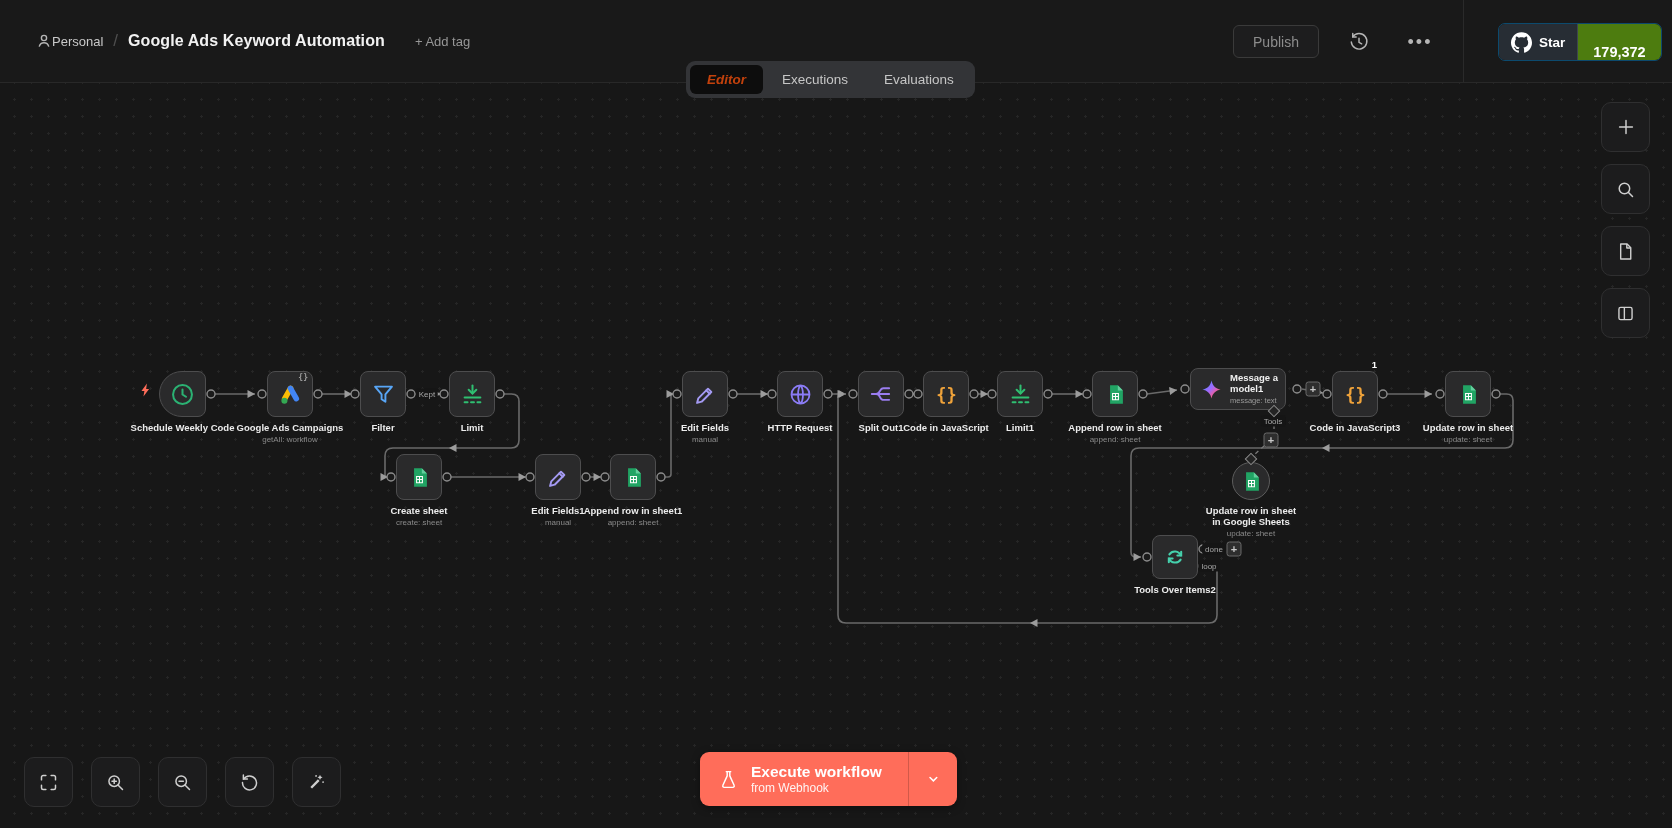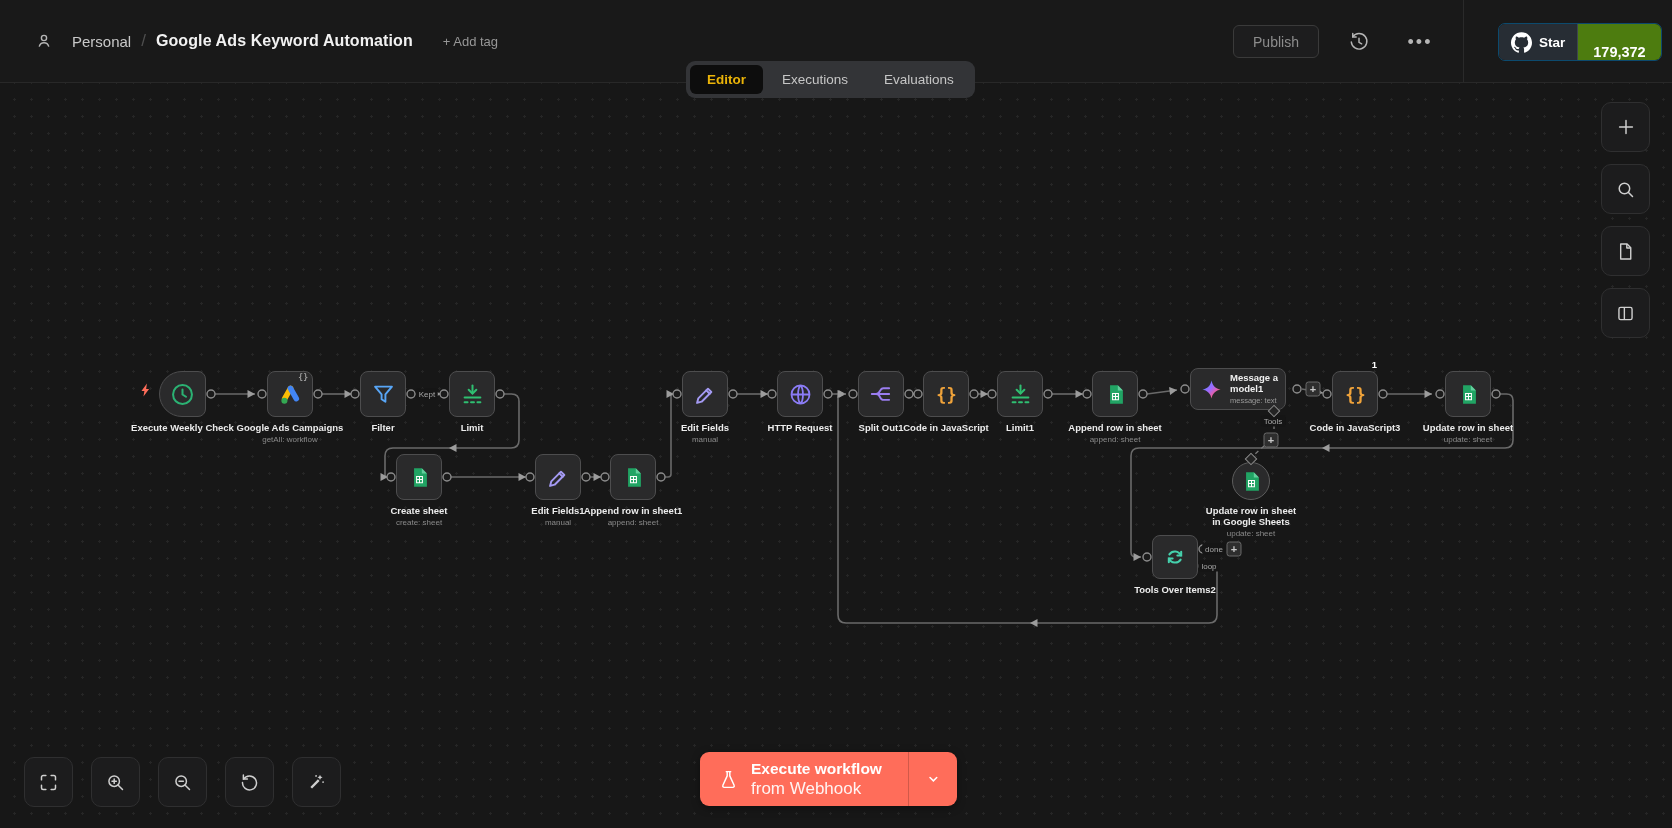--- a/index.html
+++ b/index.html
@@ -7,52 +7,52 @@
        font-family:"Liberation Sans","DejaVu Sans",sans-serif;
        -webkit-font-smoothing:antialiased;color:#e8e8e8;}
   
   #canvas{position:absolute;inset:0;background-color:#171717;
           background-image:radial-gradient(circle,#262626 1.1px,transparent 1.35px);
           background-size:17px 17px;background-position:6px 6px;}
   
   #topbar{position:absolute;left:0;top:0;width:1672px;height:82px;background:#191919;
           border-bottom:1px solid #282828;z-index:5;}
   .tb-left{position:absolute;left:36px;top:0;height:82px;display:flex;align-items:center;gap:10px;}
-  .proj{font-size:15px;color:#c9c9c9;display:flex;align-items:center;gap:20px;}
+  .proj{font-size:13px;color:#c9c9c9;display:flex;align-items:center;gap:0;}
   .slash{color:#4f4f4f;font-size:17px;}
   .wf-title{font-size:16px;font-weight:700;color:#f2f2f2;letter-spacing:.1px;}
   .addtag{font-size:13px;color:#979797;margin-left:14px;cursor:pointer;background:none;border:none;font-family:inherit;}
   .btn-publish{position:absolute;left:1233px;top:25px;width:86px;height:33px;background:#1d1d1e;
           border:1px solid #3a3a3a;border-radius:6px;color:#8d8d8d;font-size:14px;font-family:inherit;}
   .iconbtn{position:absolute;top:27px;width:32px;height:30px;background:none;border:none;color:#b5b5b5;
           display:flex;align-items:center;justify-content:center;cursor:pointer;}
   #hist{left:1343px;} #dots{left:1404px;font-size:18px;letter-spacing:2px;color:#b5b5b5;}
   .hsep{position:absolute;left:1463px;top:0;width:1px;height:82px;background:#2a2a2a;}
   .gh{position:absolute;left:1488px;top:23px;height:36px;display:flex;border:1px solid #0c4a6e;
       border-radius:7px;overflow:hidden;cursor:pointer;margin-left:10px;}
   .gh-left{display:flex;align-items:center;gap:7px;padding:0 12px;background:#272d34;}
   .gh-right{display:flex;align-items:flex-end;padding:0 15px;background:#4d7c0f;border-left:1px solid #3e464e;}
   .gh-star{font-size:13.5px;font-weight:700;color:#fff;}
   .gh-count{font-size:14.5px;font-weight:700;color:#fff;}
   
   #tabs{position:absolute;left:686px;top:61px;z-index:6;background:#333437;border-radius:9px;
         padding:4px;display:flex;gap:2px;}
   .tab{padding:7px 17px;font-size:13.5px;color:#c6c6c6;border-radius:6px;background:none;border:none;
        font-family:inherit;cursor:pointer;}
-  .tab.active{background:#0d0d0d;color:#eab308;font-weight:700;}
+  .tab.active{background:#0d0d0d;color:#c2410c;font-weight:700;font-style:italic;}
   
   .sqbtn{position:absolute;width:49px;height:50px;background:#1c1c1d;border:1px solid #2f2f30;
          border-radius:10px;display:flex;align-items:center;justify-content:center;color:#cfcfcf;cursor:pointer;}
   
   #exec{position:absolute;left:700px;top:752px;height:54px;display:flex;border-radius:9px;overflow:hidden;
         cursor:pointer;box-shadow:0 2px 8px rgba(0,0,0,.4);}
   .exec-main{background:var(--accent,#ff6d5a);display:flex;align-items:center;gap:12px;padding:0 26px 0 18px;}
   .exec-txt{display:flex;flex-direction:column;line-height:1.25;text-align:left;}
   .exec-title{font-size:15.5px;font-weight:700;color:#fff;}
-  .exec-sub{font-size:17px;color:rgba(255,255,255,.92);}
+  .exec-sub{font-size:12px;color:rgba(255,255,255,.92);}
   .exec-chev{width:48px;background:var(--accent,#ff6d5a);border-left:1px solid rgba(0,0,0,.18);
         display:flex;align-items:center;justify-content:center;}
   
   .node{position:absolute;background:#2a2a2b;border:1px solid #4d4d4e;border-radius:8px;
         display:flex;align-items:center;justify-content:center;box-sizing:border-box;cursor:pointer;}
   .node.trigger{border-radius:23px 8px 8px 23px;}
   .node.circle{border-radius:50%;border-color:#5c5c5c;}
   .node.wide{justify-content:flex-start;padding-left:9px;gap:7px;}
   .nicon{display:flex;align-items:center;justify-content:center;}
   .badge-inside{position:absolute;top:1px;right:4px;color:#9a9a9a;font:700 8px "DejaVu Sans Mono",monospace;}
@@ -155,21 +155,21 @@
     </svg>
   <div id="nodes-layer">
       <div class="node trigger" style="left: 159px; top: 371px; width: 47px; height: 46px;">
         <span class="nicon">
           <svg width="27" height="27" viewBox="0 0 24 24" fill="none">
             <circle cx="12" cy="12" r="8.4" stroke="#2bb273" stroke-width="1.8"></circle>
             <path d="M12 7.6V12l3.1 2" stroke="#2bb273" stroke-width="1.8" stroke-linecap="round"></path>
           </svg>
         </span>
       </div>
-      <div class="nlabel" style="left: 102.5px; top: 422px;">Execute Weekly Check</div>
+      <div class="nlabel" style="left: 102.5px; top: 422px;">Schedule Weekly Code</div>
       <div class="node" style="left: 267px; top: 371px; width: 46px; height: 46px;">
         <span class="nicon">
           <svg width="27" height="27" viewBox="0 0 24 24">
             <rect x="7" y="3.4" width="5" height="15.4" rx="2.5" transform="rotate(30 9.5 11)" fill="#fbbc04"></rect>
             <rect x="12" y="3.4" width="5" height="15.4" rx="2.5" transform="rotate(-30 14.5 11)" fill="#4285f4"></rect>
             <circle cx="6.6" cy="17.6" r="2.7" fill="#34a853"></circle>
           </svg>
         </span>
         <span class="badge-inside">{}</span>
       </div>

